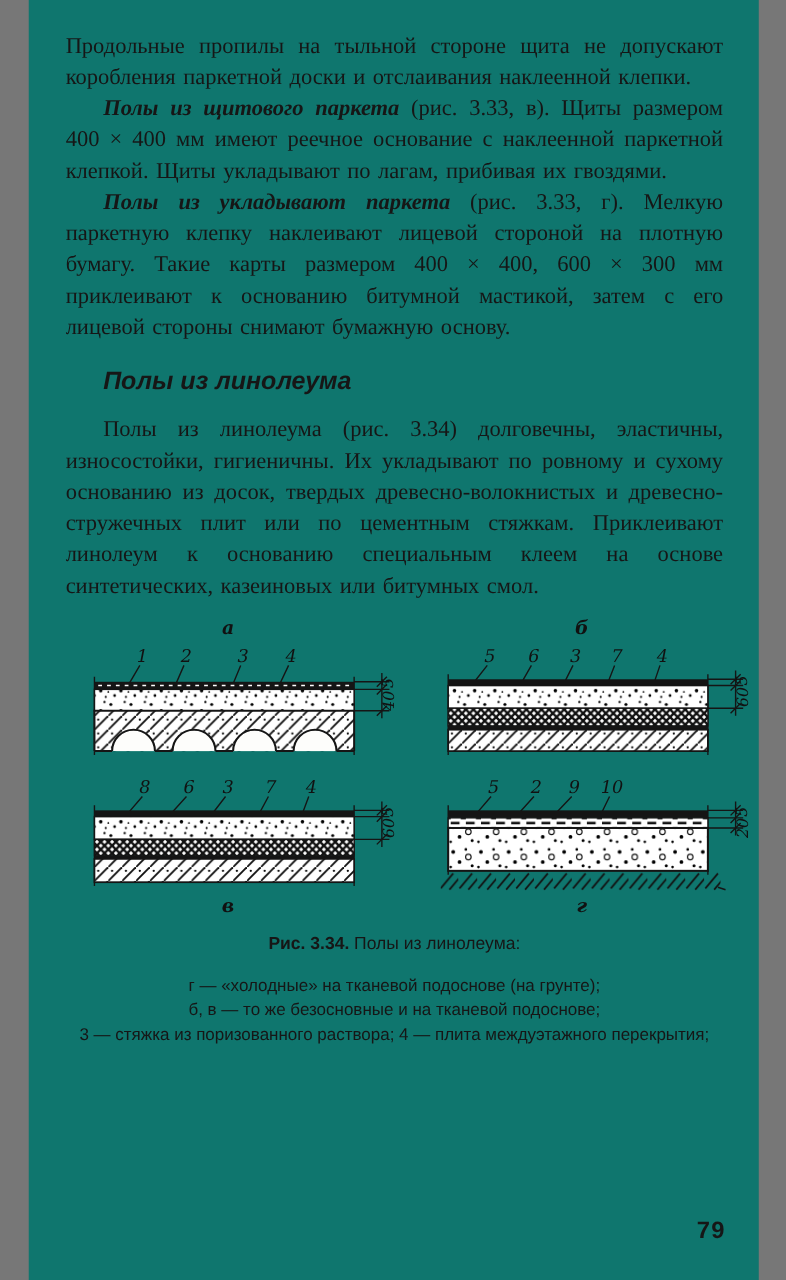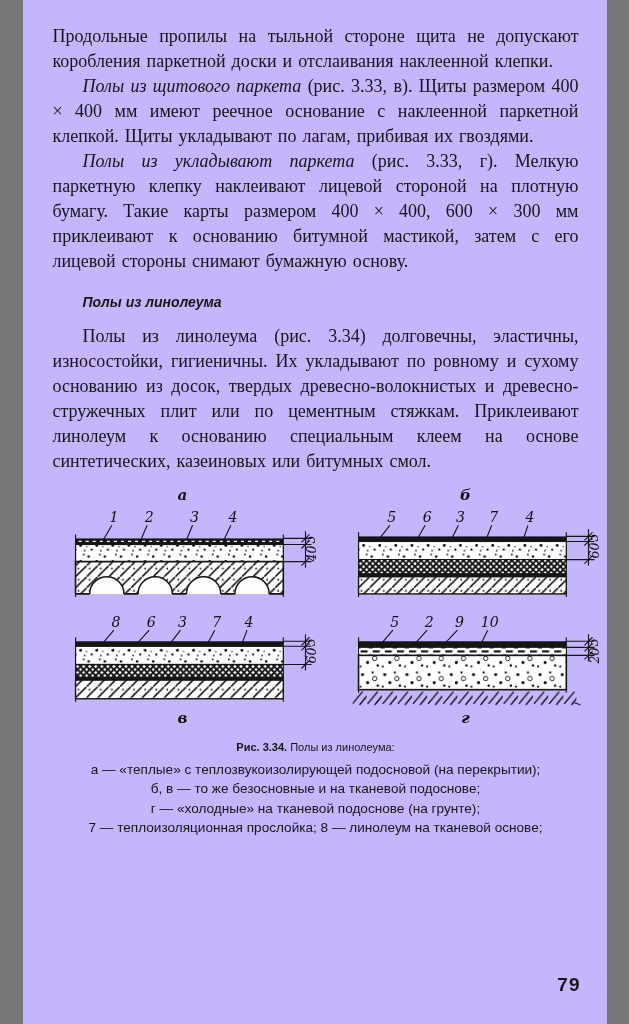--- a/index.html
+++ b/index.html
@@ -1,41 +1,41 @@
 <!DOCTYPE html>
 <html><head>
 <meta charset="utf-8">
 <style>
   html,body{margin:0;padding:0;}
   body{background:#777;}
   .page{
     position:relative;
     width:584px;height:1024px;
     margin:0 auto;
-    background:#c4b5fd;
+    background:#0f766e;
     color:#161616;
     font-family:"Liberation Serif","DejaVu Serif",serif;
     box-sizing:border-box;
     padding:24px 28px 0 30px;
     overflow:hidden;
   }
   .body-text{
     margin:0;
     font-size:18px;
     line-height:25px;
     text-align:justify;
     word-spacing:1.5px;
   }
   .body-text.indent{ text-indent:30px; }
-  .lead{ font-weight:normal; font-style:italic; }
+  .lead{ font-weight:bold; font-style:italic; }
   h2.section-heading{
     font-family:"Liberation Sans","DejaVu Sans",sans-serif;
     font-style:italic;
     font-weight:bold;
-    font-size:14px;
+    font-size:20px;
     margin:20px 0 14px 30px;
   }
   .figure{
     width:552px;
     margin:14px auto 0 auto;
     display:grid;
     grid-template-columns:1fr 1fr;
     column-gap:14px;
     row-gap:2px;
   }
@@ -45,21 +45,21 @@
   .dim{ font:italic 12.5px "DejaVu Serif",serif; text-anchor:middle; fill:#111;}
   .ln{ stroke:#151515; stroke-width:1.1; fill:none;}
   .thick{ stroke:#151515; stroke-width:1.6; fill:none;}
   .caption{
     font-family:"Liberation Sans","DejaVu Sans",sans-serif;
     font-size:13.6px;
     line-height:19.5px;
     text-align:center;
     margin-top:10px;
   }
-  .cap-title{ font-size:11px; margin-bottom:2px;}
+  .cap-title{ font-size:14px; margin-bottom:14px;}
   .cap-title b{ font-weight:bold; }
   .page-number{
     position:absolute;
     right:26px; bottom:28px;
     font-family:"Liberation Sans","DejaVu Sans",sans-serif;
     font-weight:bold;
     font-size:19px;
     letter-spacing:1px;
     text-align:center;
   }
@@ -203,21 +203,20 @@
       <path class="ln" d="M228,32 H256 M228,38 H256 M228,46 H256 M250,25 V52"></path>
       <path class="ln" d="M246,36 L254,28 M246,42 L254,34 M246,50 L254,42"></path>
       <text class="dim" transform="rotate(-90 259 33)" x="259" y="33">5</text>
       <text class="dim" transform="rotate(-90 260 46)" x="260" y="46">20</text>
     </svg>
 
   </div>
 
   <div class="caption">
     <div class="cap-title"><b>Рис. 3.34.</b><span> Полы из линолеума:</span></div>
-    <div class="cap-line">а — «теплые» с теплозвукоизолирующей подосновой (на перекрытии);</div>
+    <div class="cap-line">г — «холодные» на тканевой подоснове (на грунте);</div>
     <div class="cap-line">б, в — то же безосновные и на тканевой подоснове;</div>
-    <div class="cap-line">г — «холодные» на тканевой подоснове (на грунте);</div>
-    <div class="cap-line">7 — теплоизоляционная прослойка; 8 — линолеум на тканевой основе;</div>
+    <div class="cap-line">3 — стяжка из поризованного раствора; 4 — плита междуэтажного перекрытия;</div>
   </div>
 
   <div class="page-number">79</div>
 
 </div>
 
 </body></html>

